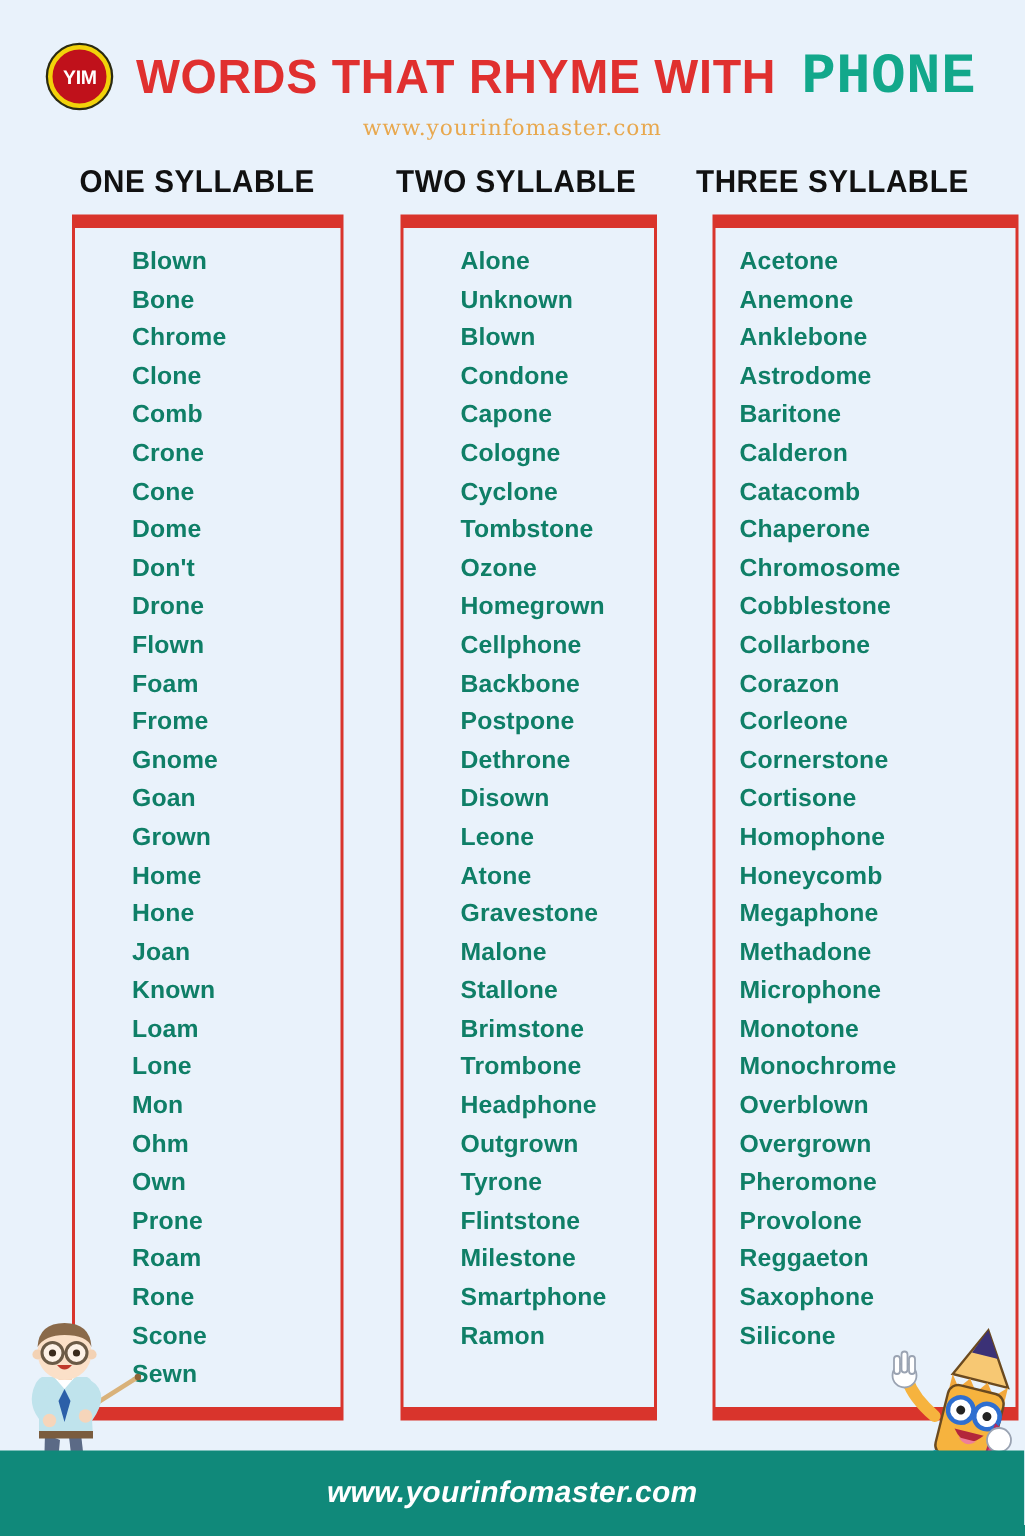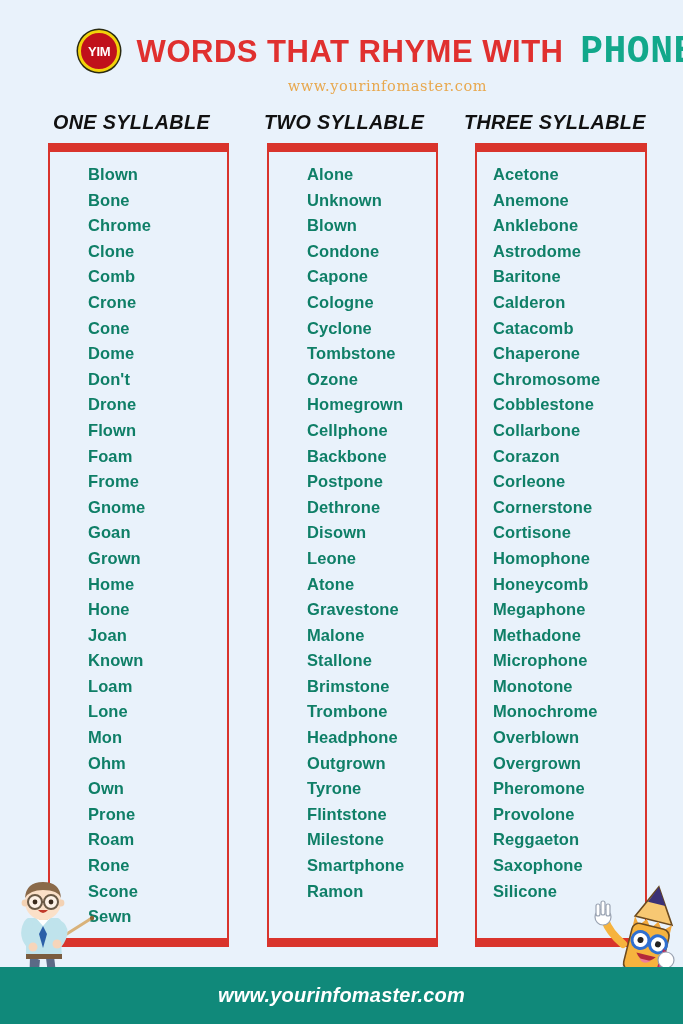--- a/index.html
+++ b/index.html
@@ -23,21 +23,20 @@
     background: #e9f2fb;
     overflow: hidden;
   }
 
   
   .header {
     position: absolute;
     top: 0; left: 0;
     width: 627px;
     height: 104px;
-    margin-left: 46px;
   }
 
   .title-row {
     position: absolute;
     top: 28px;
     left: 0;
     width: 683px;
     height: 46px;
     display: flex;
     align-items: center;
@@ -97,21 +96,20 @@
     letter-spacing: 0.6px;
   }
 
   
   .col-headings {
     position: absolute;
     top: 110px;
     left: 0;
     width: 561px;
     height: 28px;
-    font-style: italic;
   }
   .col-heading {
     position: absolute;
     top: 0;
     font-family: "Liberation Sans Narrow", "Liberation Sans", sans-serif;
     font-weight: bold;
     font-size: 21px;
     color: #111111;
     letter-spacing: 0.4px;
     white-space: nowrap;
@@ -138,21 +136,21 @@
     background: #e9f2fb;
     border-left: 2.5px solid #d9342c;
     border-right: 2.5px solid #d9342c;
     border-top: 9px solid #d9342c;
     border-bottom: 9px solid #d9342c;
     padding: 10px 0 8px 0;
   }
 
   .box0 { left: 48px;  width: 181px; }
   .box1 { left: 267px; width: 171px; }
-  .box2 { left: 475px; width: 172px; }
+  .box2 { left: 475px; width: 204px; }
 
   .word-list {
     list-style: none;
     padding-left: 38px;
   }
   .box2 .word-list { padding-left: 16px; }
 
   .word {
     font-family: "Liberation Sans", sans-serif;
     font-weight: bold;

